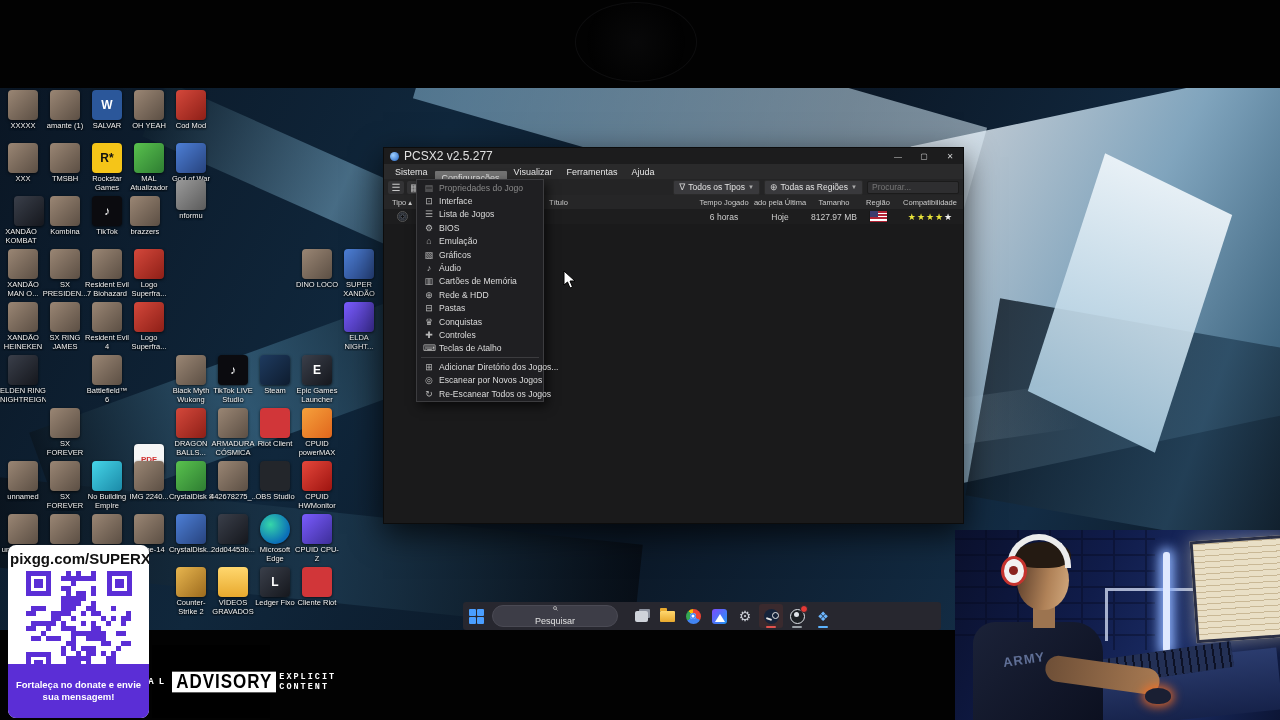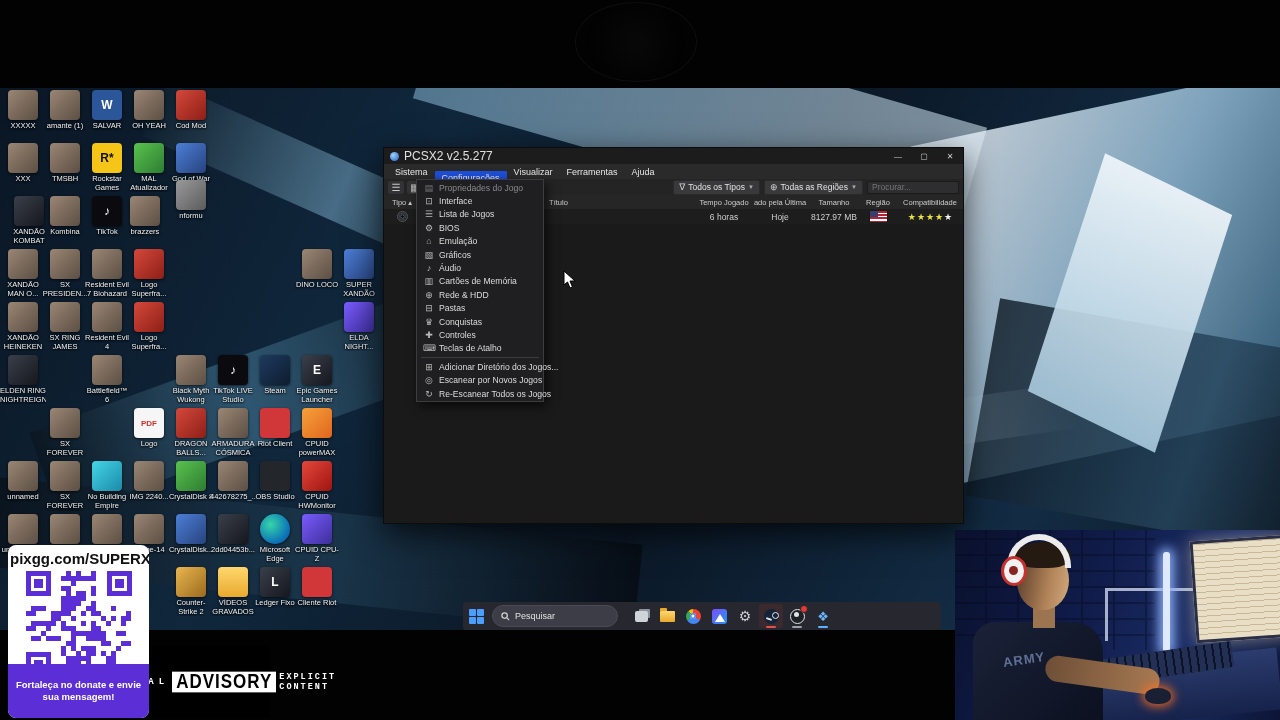--- a/index.html
+++ b/index.html
@@ -26,41 +26,41 @@
   .k-word .tile{background:#2b579a;}
   .k-rockstar .tile{background:#f5c518;color:#111;}
   .k-green .tile{background:linear-gradient(135deg,#59c24e,#2e7d32);}
   .k-blue .tile{background:linear-gradient(135deg,#4d7fd6,#27437e);}
   .k-red .tile{background:linear-gradient(135deg,#d4483b,#8e1f17);}
   .k-dark .tile{background:linear-gradient(135deg,#3a3f4a,#15171d);}
   .k-tiktok .tile{background:#0b0b0f;}
   .k-gray .tile{background:linear-gradient(135deg,#9a9a9a,#5b5b5b);}
   .k-purple .tile{background:linear-gradient(135deg,#7a5cff,#3d2e99);}
   .k-steam .tile{background:linear-gradient(135deg,#1e3a5f,#0e1c2f);}
-  .k-pdf .tile{background:#f6f6f6;color:#d32f2f;font-size:8px;}
+  .k-pdf .tile{background:#f6f6f6;color:#d32f2f;font-size:8px;margin-top:36px;}
   .k-riot .tile{background:#d13639;}
   .k-orange .tile{background:linear-gradient(135deg,#f6a13c,#e0661c);}
   .k-cyan .tile{background:linear-gradient(135deg,#45d5e8,#1b8aa8);}
   .k-obs .tile{background:#23262b;}
   .k-redapp .tile{background:linear-gradient(135deg,#e5473b,#9e1410);}
   .k-edge .tile{background:radial-gradient(circle at 35% 35%,#35d6a9,#0b6fb8 70%);border-radius:50%;}
   .k-cs .tile{background:linear-gradient(135deg,#e8b64f,#9c6a1d);}
   .k-folder .tile{background:linear-gradient(180deg,#ffd76e,#e8a92e);}
   
   #pcsx2{position:absolute;left:383px;top:147px;width:579px;height:375px;background:#1a1a1b;
          border:1px solid #0c0c0c;box-shadow:0 10px 30px rgba(0,0,0,.7);font-size:9px;color:#d6d6d6;}
   #titlebar{position:absolute;left:0;top:0;right:0;height:16px;background:#1c1c1d;display:flex;align-items:center;}
   #app-icon{width:9px;height:9px;border-radius:50%;margin:0 5px 0 6px;
             background:radial-gradient(circle at 35% 35%,#9fd0ff,#1f5fbf);}
   #title-text{font-size:12px;color:#e0e0e0;}
   .wctl{width:26px;height:16px;display:flex;align-items:center;justify-content:center;color:#cfcfcf;font-size:8px;}
   #win-controls{margin-left:auto;display:flex;}
   #menubar{position:absolute;left:0;top:16px;right:0;height:15px;background:#2a2a2b;display:flex;align-items:center;padding-left:4px;}
   .menu-item{padding:2px 7px;font-size:9px;color:#e6e6e6;border-radius:1px;}
-  .menu-item.active{background:#1d4ed8;margin-top:12px;}
+  .menu-item.active{background:#737373;margin-top:12px;}
   #toolbar{position:absolute;left:0;top:31px;right:0;height:16px;background:#242425;display:flex;align-items:center;padding:0 4px;}
   .tb-icon{width:16px;height:13px;display:flex;align-items:center;justify-content:center;color:#c8c8c8;font-size:10px;margin-right:3px;background:#333335;border-radius:2px;}
   .tb-right{margin-left:auto;display:flex;align-items:center;gap:4px;}
   .tb-filter{display:flex;align-items:center;gap:3px;background:#39393c;border:1px solid #2a2a2a;border-radius:2px;
              padding:1px 5px;font-size:8.5px;color:#e2e2e2;height:11px;}
   .tb-filter .glyph{font-size:9px;color:#cfcfcf;}
   .tb-filter .caret{font-size:6px;color:#aaa;}
   #search-box{width:82px;height:11px;background:#2e2e30;border:1px solid #1b1b1b;border-radius:2px;
               color:#9a9a9a;font-size:8.5px;padding:0 4px;outline:none;font-family:"Liberation Sans",sans-serif;}
   #col-headers{position:absolute;left:0;top:47px;right:0;height:14px;background:#262627;display:flex;align-items:center;
@@ -80,21 +80,21 @@
   .sm-item .glyph{width:12px;font-size:9px;color:#b9b9b9;text-align:center;margin-right:4px;flex:none;}
   .sm-item.disabled{color:#8a8a8a;}
   .sm-item.disabled .glyph{color:#777;}
   .sm-sep{height:1px;background:#3c3c3f;margin:2px 4px;}
   
   #taskbar{position:absolute;left:463px;top:602px;width:478px;height:28px;background:#27272f;border-radius:3px;
            display:flex;align-items:center;padding:0 6px;box-sizing:border-box;}
   #start-btn{width:15px;height:15px;display:grid;grid-template-columns:7px 7px;grid-gap:1px;margin-right:8px;}
   #start-btn span{background:#4a9eff;width:7px;height:7px;border-radius:1px;}
   #tb-search{display:flex;align-items:center;gap:5px;background:#3d3d47;border:1px solid #4a4a54;border-radius:11px;
-             height:20px;width:108px;padding:0 8px;color:#e0e0e0;font-size:9px;margin-right:10px;}
+             height:20px;width:108px;padding:0 8px;color:#e0e0e0;font-size:9px;margin-right:10px;flex-direction:column;}
   .tsk{position:relative;width:24px;height:24px;display:flex;align-items:center;justify-content:center;margin:0 1px;border-radius:3px;}
   .tsk .under{position:absolute;bottom:0;left:7px;width:10px;height:2px;border-radius:1px;}
   .tsk.hl{background:#3a2a2e;}
   .i-task{width:13px;height:11px;background:#cfd3da;border-radius:2px;box-shadow:3px -3px 0 -1px #8d93a0;}
   .i-folder{width:15px;height:11px;background:linear-gradient(180deg,#ffd76e,#e8a92e);border-radius:1px;position:relative;}
   .i-folder::before{content:"";position:absolute;left:0;top:-3px;width:7px;height:3px;background:#e8a92e;border-radius:1px 1px 0 0;}
   .i-chrome{width:15px;height:15px;border-radius:50%;background:conic-gradient(#ea4335 0 33%,#4285f4 33% 66%,#34a853 66% 89%,#fbbc05 89%);position:relative;}
   .i-chrome::before{content:"";position:absolute;left:4.5px;top:4.5px;width:6px;height:6px;border-radius:50%;background:#fff;box-shadow:inset 0 0 0 1.5px #4285f4;}
   .i-photos{width:15px;height:15px;border-radius:3px;background:linear-gradient(135deg,#7c4dff,#2196f3);position:relative;overflow:hidden;}
   .i-photos::before{content:"";position:absolute;left:3px;top:5px;border-left:5px solid transparent;border-right:5px solid transparent;border-bottom:8px solid #fff;}
@@ -207,21 +207,21 @@
         <div class="lbl">Rockstar Games</div>
       </div>
       <div class="dicon k-green" style="left: 128px; top: 55px;">
         <div class="tile"></div>
         <div class="lbl">MAL Atualizador</div>
       </div>
       <div class="dicon k-blue" style="left: 170px; top: 55px;">
         <div class="tile"></div>
         <div class="lbl">God of War</div>
       </div>
-      <div class="dicon k-dark" style="left: 8px; top: 108px;">
+      <div class="dicon k-dark" style="left: 2px; top: 108px; align-items: flex-end;">
         <div class="tile"></div>
         <div class="lbl">XANDÃO KOMBAT</div>
       </div>
       <div class="dicon k-photo" style="left: 44px; top: 108px;">
         <div class="tile"></div>
         <div class="lbl">Kombina</div>
       </div>
       <div class="dicon k-tiktok" style="left: 86px; top: 108px;">
         <div class="tile">♪</div>
         <div class="lbl">TikTok</div>

